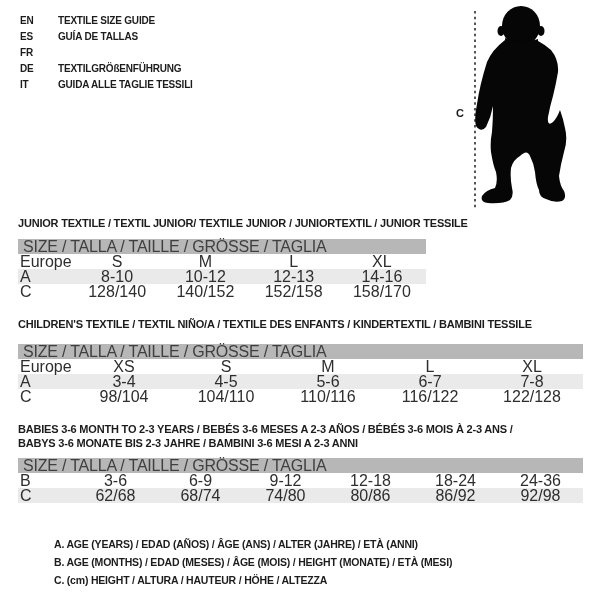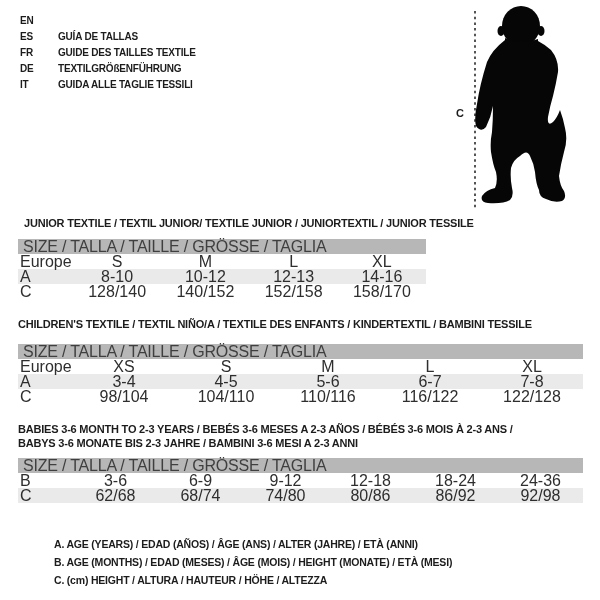--- a/index.html
+++ b/index.html
@@ -37,28 +37,28 @@
   
   .legend { font-size:10.5px; font-weight:bold; letter-spacing:-0.2px;margin-left:36px; }
   .legend .line { line-height:18px; white-space:nowrap; }
 </style>
 </head>
 <body>
 
 <div class="abs lang-block">
   <div class="lang-row">
     <span class="lang-code">EN</span>
+    <span>TEXTILE SIZE GUIDE</span>
   </div>
   <div class="lang-row">
     <span class="lang-code">ES</span>
     <span>GUÍA DE TALLAS</span>
   </div>
   <div class="lang-row">
     <span class="lang-code">FR</span>
-    <span>GUIDE DES TAILLES TEXTILE</span>
   </div>
   <div class="lang-row">
     <span class="lang-code">DE</span>
     <span>TEXTILGRÖßENFÜHRUNG</span>
   </div>
   <div class="lang-row">
     <span class="lang-code">IT</span>
     <span>GUIDA ALLE TAGLIE TESSILI</span>
   </div>
 </div>
@@ -100,21 +100,21 @@
              Q 99,127 100,117
              Q 102,106 105,96
              Q 108,84 110,72
              Q 111,60 103,50
              Q 96,44 90,41
              Z"></path>
     <path d="M 57,38 Q 73,46 90,39 L 90,60 L 57,60 Z"></path>
   </g>
 </svg>
 
-<div class="abs sec-title" style="left:24px; top:217px;text-align:center;">JUNIOR TEXTILE / TEXTIL JUNIOR/ TEXTILE JUNIOR / JUNIORTEXTIL / JUNIOR TESSILE</div>
+<div class="abs sec-title" style="left:18px; top:217px;text-align:center;">JUNIOR TEXTILE / TEXTIL JUNIOR/ TEXTILE JUNIOR / JUNIORTEXTIL / JUNIOR TESSILE</div>
 
 <div class="abs size-table" style="left:18px; top:239px; width:408px;">
   <div class="thead">SIZE / TALLA / TAILLE / GRÖSSE / TAGLIA</div>
   <div class="trow">
     <span class="tlabel">Europe</span>
     <span class="tcell">S</span>
     <span class="tcell">M</span>
     <span class="tcell">L</span>
     <span class="tcell">XL</span>
   </div>

